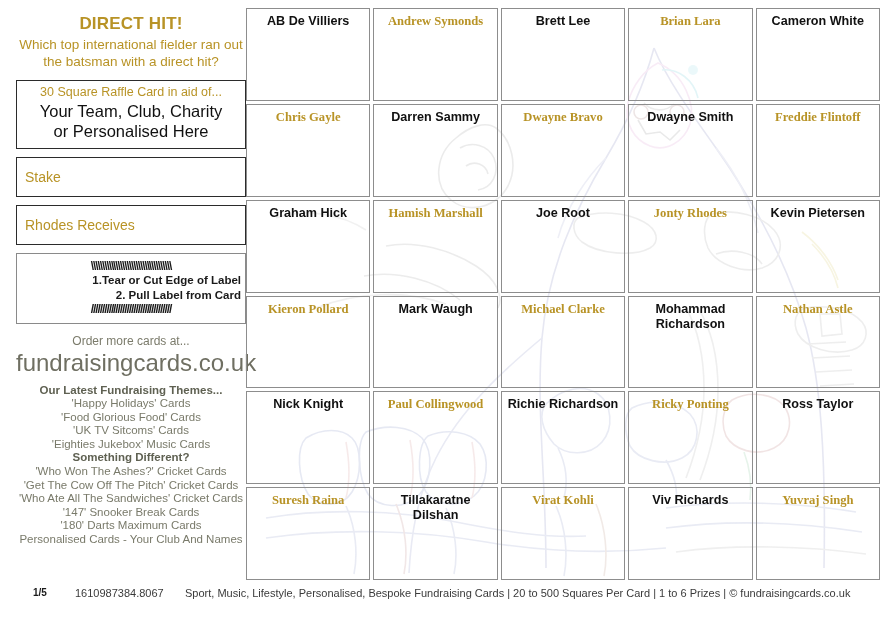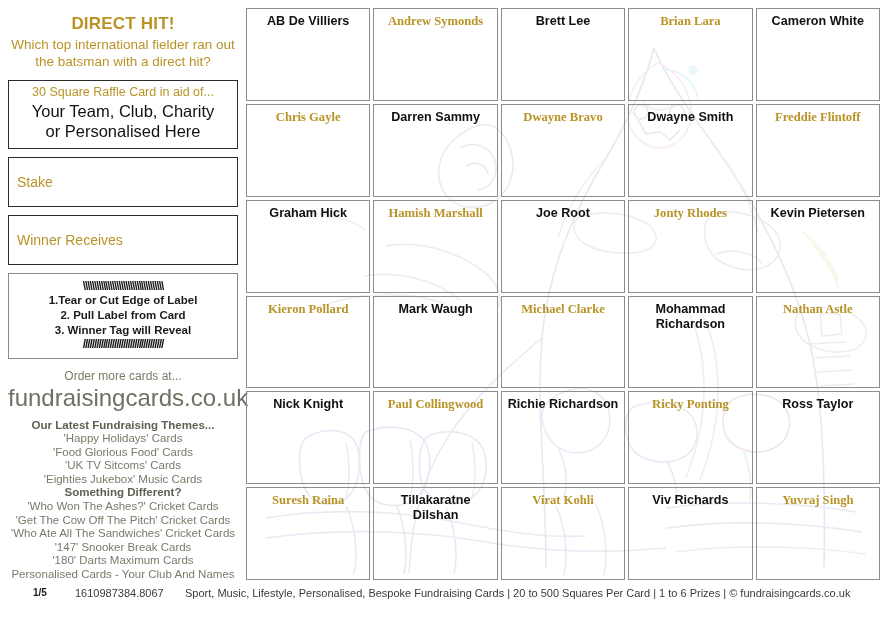--- a/index.html
+++ b/index.html
@@ -40,21 +40,21 @@
     position: absolute;
     left: 0; top: 0;
     width: 892px;
     height: 625px;
     z-index: 2;
   }
 
   
   .left-panel {
     position: absolute;
-    left: 8px;
+    left: 16px;
     top: 10px;
     width: 230px;
     height: 560px;
   }
 
   .headline {
     text-align: center;
     color: #b89326;
     font-weight: bold;
     font-size: 17px;
@@ -88,21 +88,21 @@
     margin-bottom: 1px;
   }
   .charity-big {
     color: #111111;
     font-weight: normal;
     font-size: 16.5px;
     line-height: 20px;
   }
 
   .field-box {
-    height: 50px;
+    height: 40px;
     display: flex;
     align-items: center;
     padding-left: 8px;
   }
   .field-label {
     color: #b89326;
     font-size: 14px;
   }
 
   .instr-box {
@@ -117,20 +117,21 @@
     letter-spacing: -1.1px;
     color: #1a1a1a;
     line-height: 13px;
     font-weight: bold;
   }
   .instr-line {
     font-size: 11.5px;
     color: #1a1a1a;
     line-height: 15px;
     font-weight: bold;
+    text-align: right;
   }
 
   .order-at {
     text-align: center;
     color: #7b7b6b;
     font-size: 12px;
     margin-top: 10px;
   }
   .domain {
     text-align: center;
@@ -314,28 +315,27 @@
         <div class="charity-small">30 Square Raffle Card in aid of...</div>
         <div class="charity-big">Your Team, Club, Charity</div>
         <div class="charity-big">or Personalised Here</div>
       </div>
 
       <div class="box field-box">
         <span class="field-label">Stake</span>
       </div>
 
       <div class="box field-box">
-        <span class="field-label">Winner Receives</span>
+        <span class="field-label">Rhodes Receives</span>
       </div>
 
       <div class="instr-box">
         <div class="hatch">\\\\\\\\\\\\\\\\\\\\\\\\\\\\\\\\\\\\</div>
         <div class="instr-line">1.Tear or Cut Edge of Label</div>
         <div class="instr-line">2. Pull Label from Card</div>
-        <div class="instr-line">3. Winner Tag will Reveal</div>
         <div class="hatch">////////////////////////////////////</div>
       </div>
 
       <div class="order-at">Order more cards at...</div>
       <div class="domain">fundraisingcards.co.uk</div>
 
       <div class="themes-title">Our Latest Fundraising Themes...</div>
       <div>
         <div class="theme-line">'Happy Holidays' Cards</div>
         <div class="theme-line">'Food Glorious Food' Cards</div>

